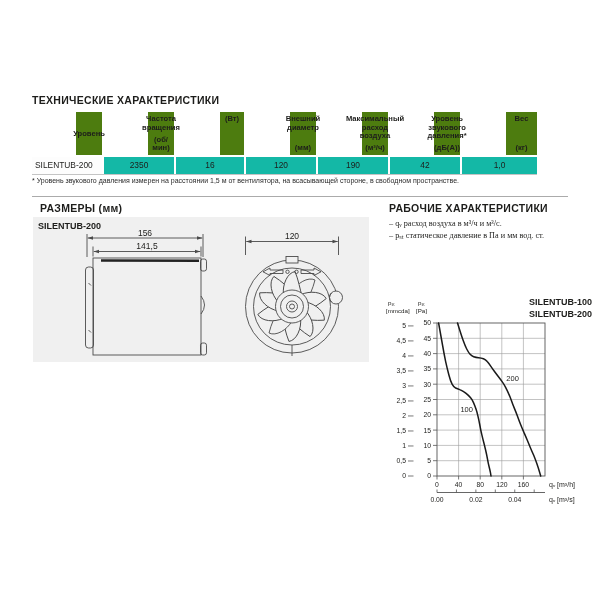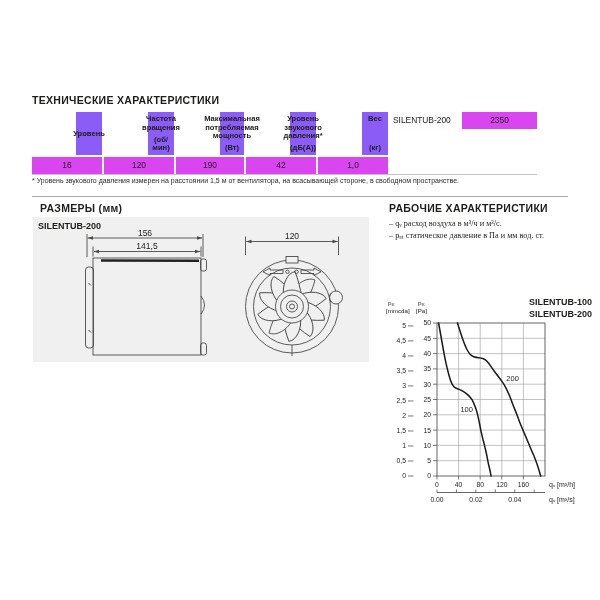--- a/index.html
+++ b/index.html
@@ -6,25 +6,25 @@
   body{width:600px;height:600px;background:#fff;position:relative;overflow:hidden;
        font-family:"Liberation Sans",sans-serif;color:#1d1d1b;}
   .abs{position:absolute;}
   .sec-title{font-weight:700;font-size:10.5px;letter-spacing:.3px;}
 
   
   #spec-table{position:absolute;left:32px;top:112px;width:505px;
       display:grid;grid-template-columns:70px 70px 68px 70px 70px 70px 75px;
       grid-auto-rows:auto;column-gap:2px;row-gap:2px;background:#fff;
       border-bottom:1px solid #c4c4c4;}
-  .hcell{background:#8b5cf6;height:43px;display:flex;flex-direction:column;
+  .hcell{background:#4d7c0f;height:43px;display:flex;flex-direction:column;
       justify-content:space-between;align-items:center;text-align:center;
       font-weight:700;font-size:7.6px;line-height:8.6px;padding:3px 1px 2px 1px;box-sizing:border-box;margin-left:44px;}
   .hcell.center{justify-content:center;}
-  .dcell{background:#d946ef;height:17px;line-height:17px;text-align:center;font-size:8.4px;}
+  .dcell{background:#14b8a6;height:17px;line-height:17px;text-align:center;font-size:8.4px;}
   .dcell.model{background:#fdfdfd;text-align:left;padding-left:3px;font-size:8.4px;}
 
   #footnote{position:absolute;left:32px;top:177px;width:536px;font-size:7px;color:#2a2a2a;}
 
   #divider{position:absolute;left:32px;top:196px;width:536px;height:1px;background:#ababab;}
 
   
   #dim-title{position:absolute;left:40px;top:202px;}
   #dim-panel{position:absolute;left:33px;top:217px;width:336px;height:145px;background:#f0f0f0;}
   #dim-model{position:absolute;left:5px;top:4px;font-weight:700;font-size:9px;}
@@ -57,22 +57,29 @@
 
   <div id="spec-table">
     <div class="hcell center">
       <span>Уровень</span>
     </div>
     <div class="hcell">
       <span>Частота вращения</span>
       <span>(об/мин)</span>
     </div>
     <div class="hcell">
-      <span>Максимальная потребляемая мощность</span>
       <span>(Вт)</span>
+    </div>
+    <div class="hcell">
+      <span>Внешний диаметр</span>
+      <span>(мм)</span>
+    </div>
+    <div class="hcell">
+      <span>Максимальный расход воздуха</span>
+      <span>(м³/ч)</span>
     </div>
     <div class="hcell">
       <span>Уровень звукового давления*</span>
       <span>(дБ(А))</span>
     </div>
     <div class="hcell">
       <span>Вес</span>
       <span>(кг)</span>
     </div>
 

